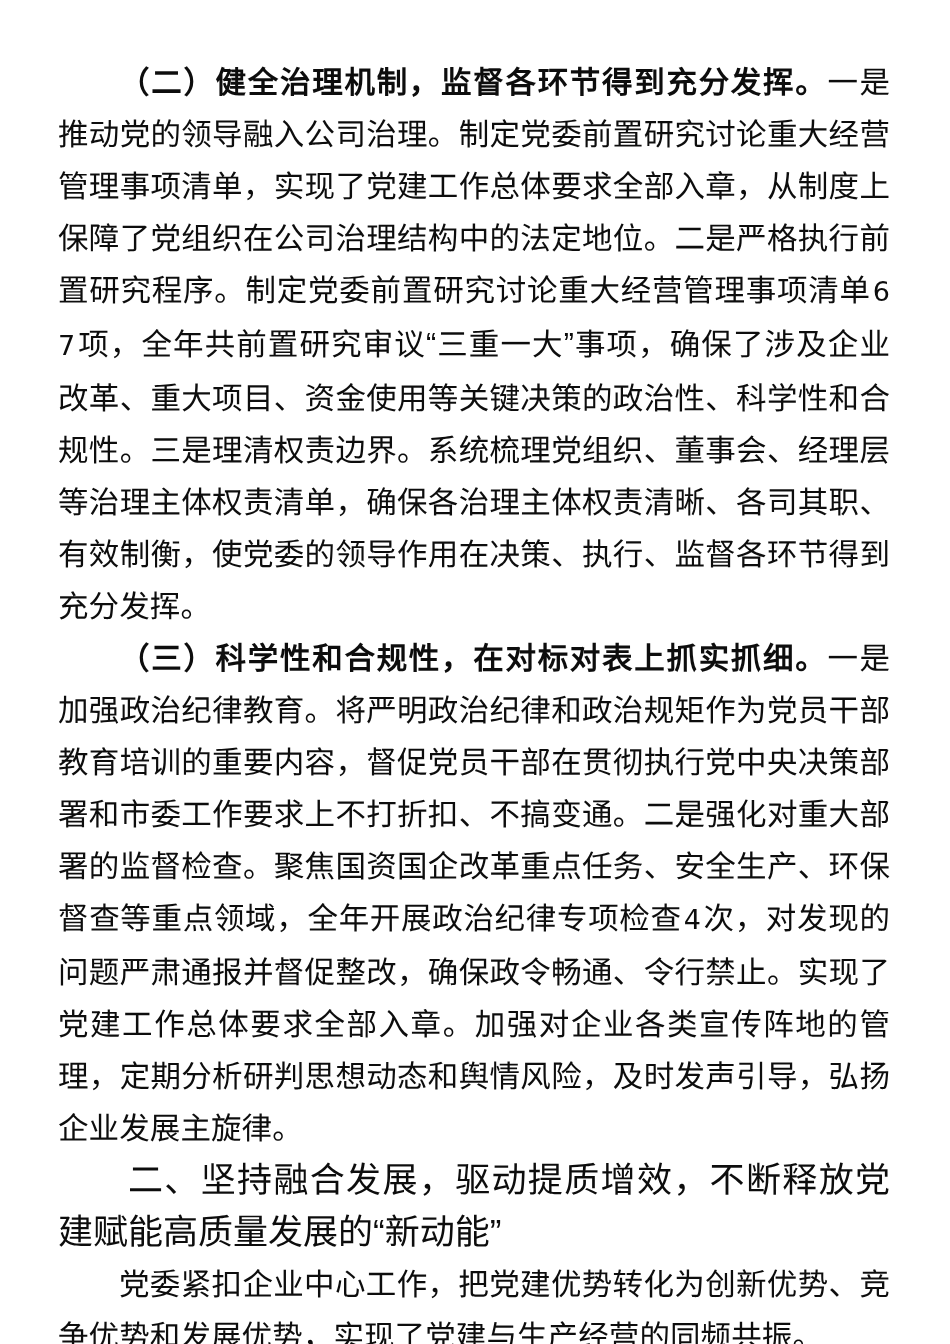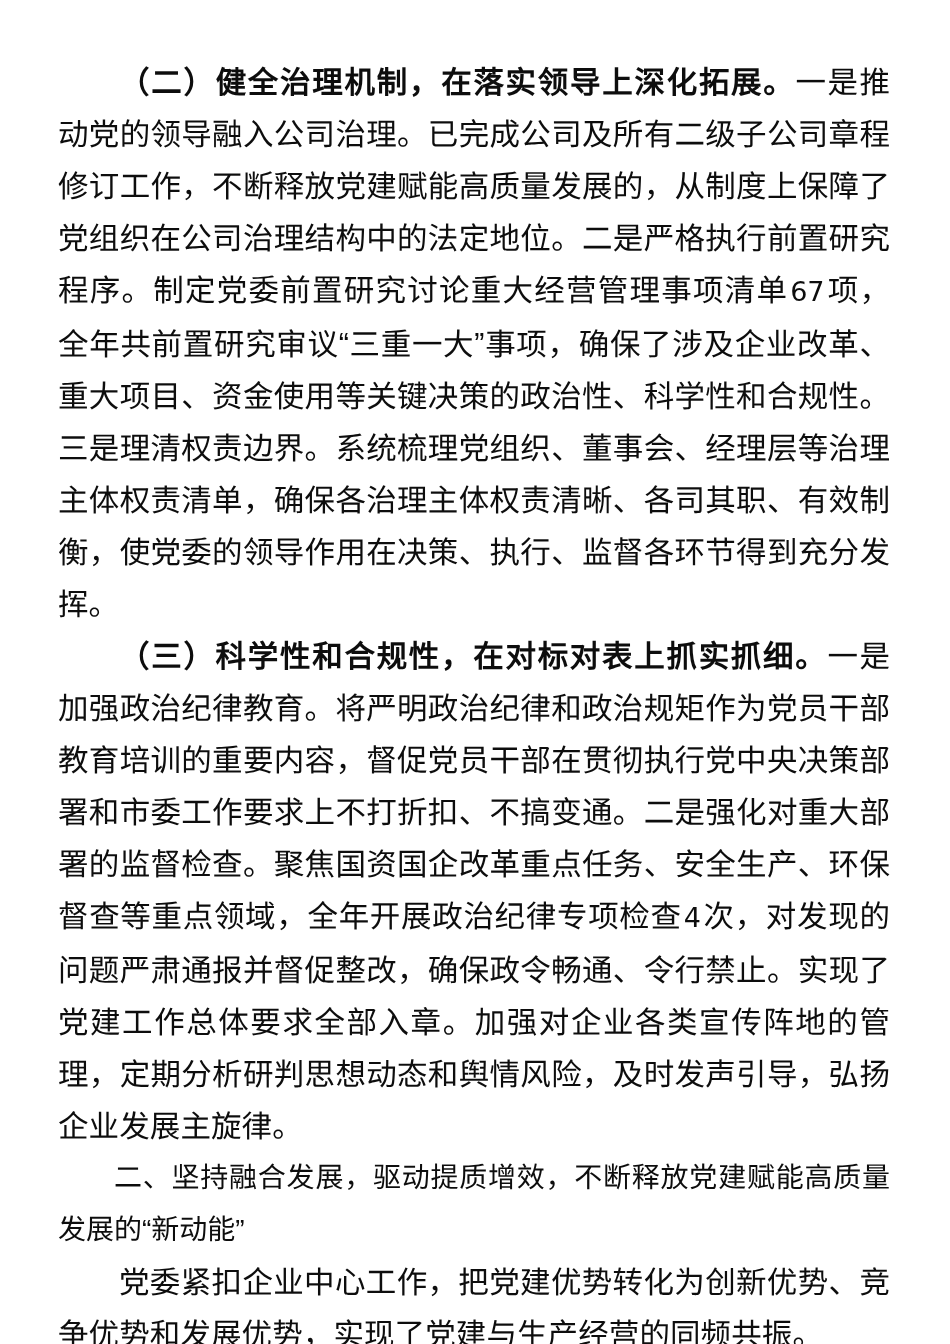--- a/index.html
+++ b/index.html
@@ -47,21 +47,21 @@
   
   .lead {
     font-weight: 700;
     letter-spacing: 0.4px;
   }
 
   
   p.section-head {
     margin: 0;
     padding: 0;
-    font-size: 28px;
+    font-size: 35px;
     line-height: 52px;
     text-align: justify;
     text-justify: inter-character;
     text-indent: 2em;
     word-break: break-all;
     font-weight: 400;
     color: #0d0d0d;
   }
 
   
@@ -71,21 +71,21 @@
     padding: 0 2px;
     letter-spacing: 0;
   }
 </style>
 </head>
 <body>
 
 <div class="page">
   <div class="doc-body">
 
-    <p class="para"><span class="lead">（二）健全治理机制，在落实领导上深化拓展。</span><span>一是推动党的领导融入公司治理。已完成公司及所有二级子公司章程修订工作，不断释放党建赋能高质量发展的，从制度上保障了党组织在公司治理结构中的法定地位。二是严格执行前置研究程序。制定党委前置研究讨论重大经营管理事项清单</span><span class="num">67</span><span>项，全年共前置研究审议“三重一大”事项，确保了涉及企业改革、重大项目、资金使用等关键决策的政治性、科学性和合规性。三是理清权责边界。系统梳理党组织、董事会、经理层等治理主体权责清单，确保各治理主体权责清晰、各司其职、有效制衡，使党委的领导作用在决策、执行、监督各环节得到充分发挥。</span></p>
+    <p class="para"><span class="lead">（二）健全治理机制，监督各环节得到充分发挥。</span><span>一是推动党的领导融入公司治理。制定党委前置研究讨论重大经营管理事项清单，实现了党建工作总体要求全部入章，从制度上保障了党组织在公司治理结构中的法定地位。二是严格执行前置研究程序。制定党委前置研究讨论重大经营管理事项清单</span><span class="num">67</span><span>项，全年共前置研究审议“三重一大”事项，确保了涉及企业改革、重大项目、资金使用等关键决策的政治性、科学性和合规性。三是理清权责边界。系统梳理党组织、董事会、经理层等治理主体权责清单，确保各治理主体权责清晰、各司其职、有效制衡，使党委的领导作用在决策、执行、监督各环节得到充分发挥。</span></p>
 
     <p class="para"><span class="lead">（三）科学性和合规性，在对标对表上抓实抓细。</span><span>一是加强政治纪律教育。将严明政治纪律和政治规矩作为党员干部教育培训的重要内容，督促党员干部在贯彻执行党中央决策部署和市委工作要求上不打折扣、不搞变通。二是强化对重大部署的监督检查。聚焦国资国企改革重点任务、安全生产、环保督查等重点领域，全年开展政治纪律专项检查</span><span class="num">4</span><span>次，对发现的问题严肃通报并督促整改，确保政令畅通、令行禁止。实现了党建工作总体要求全部入章。加强对企业各类宣传阵地的管理，定期分析研判思想动态和舆情风险，及时发声引导，弘扬企业发展主旋律。</span></p>
 
     <p class="section-head">二、坚持融合发展，驱动提质增效，不断释放党建赋能高质量发展的“新动能”</p>
 
     <p class="para">党委紧扣企业中心工作，把党建优势转化为创新优势、竞争优势和发展优势，实现了党建与生产经营的同频共振。</p>
 
   </div>
 </div>
 

